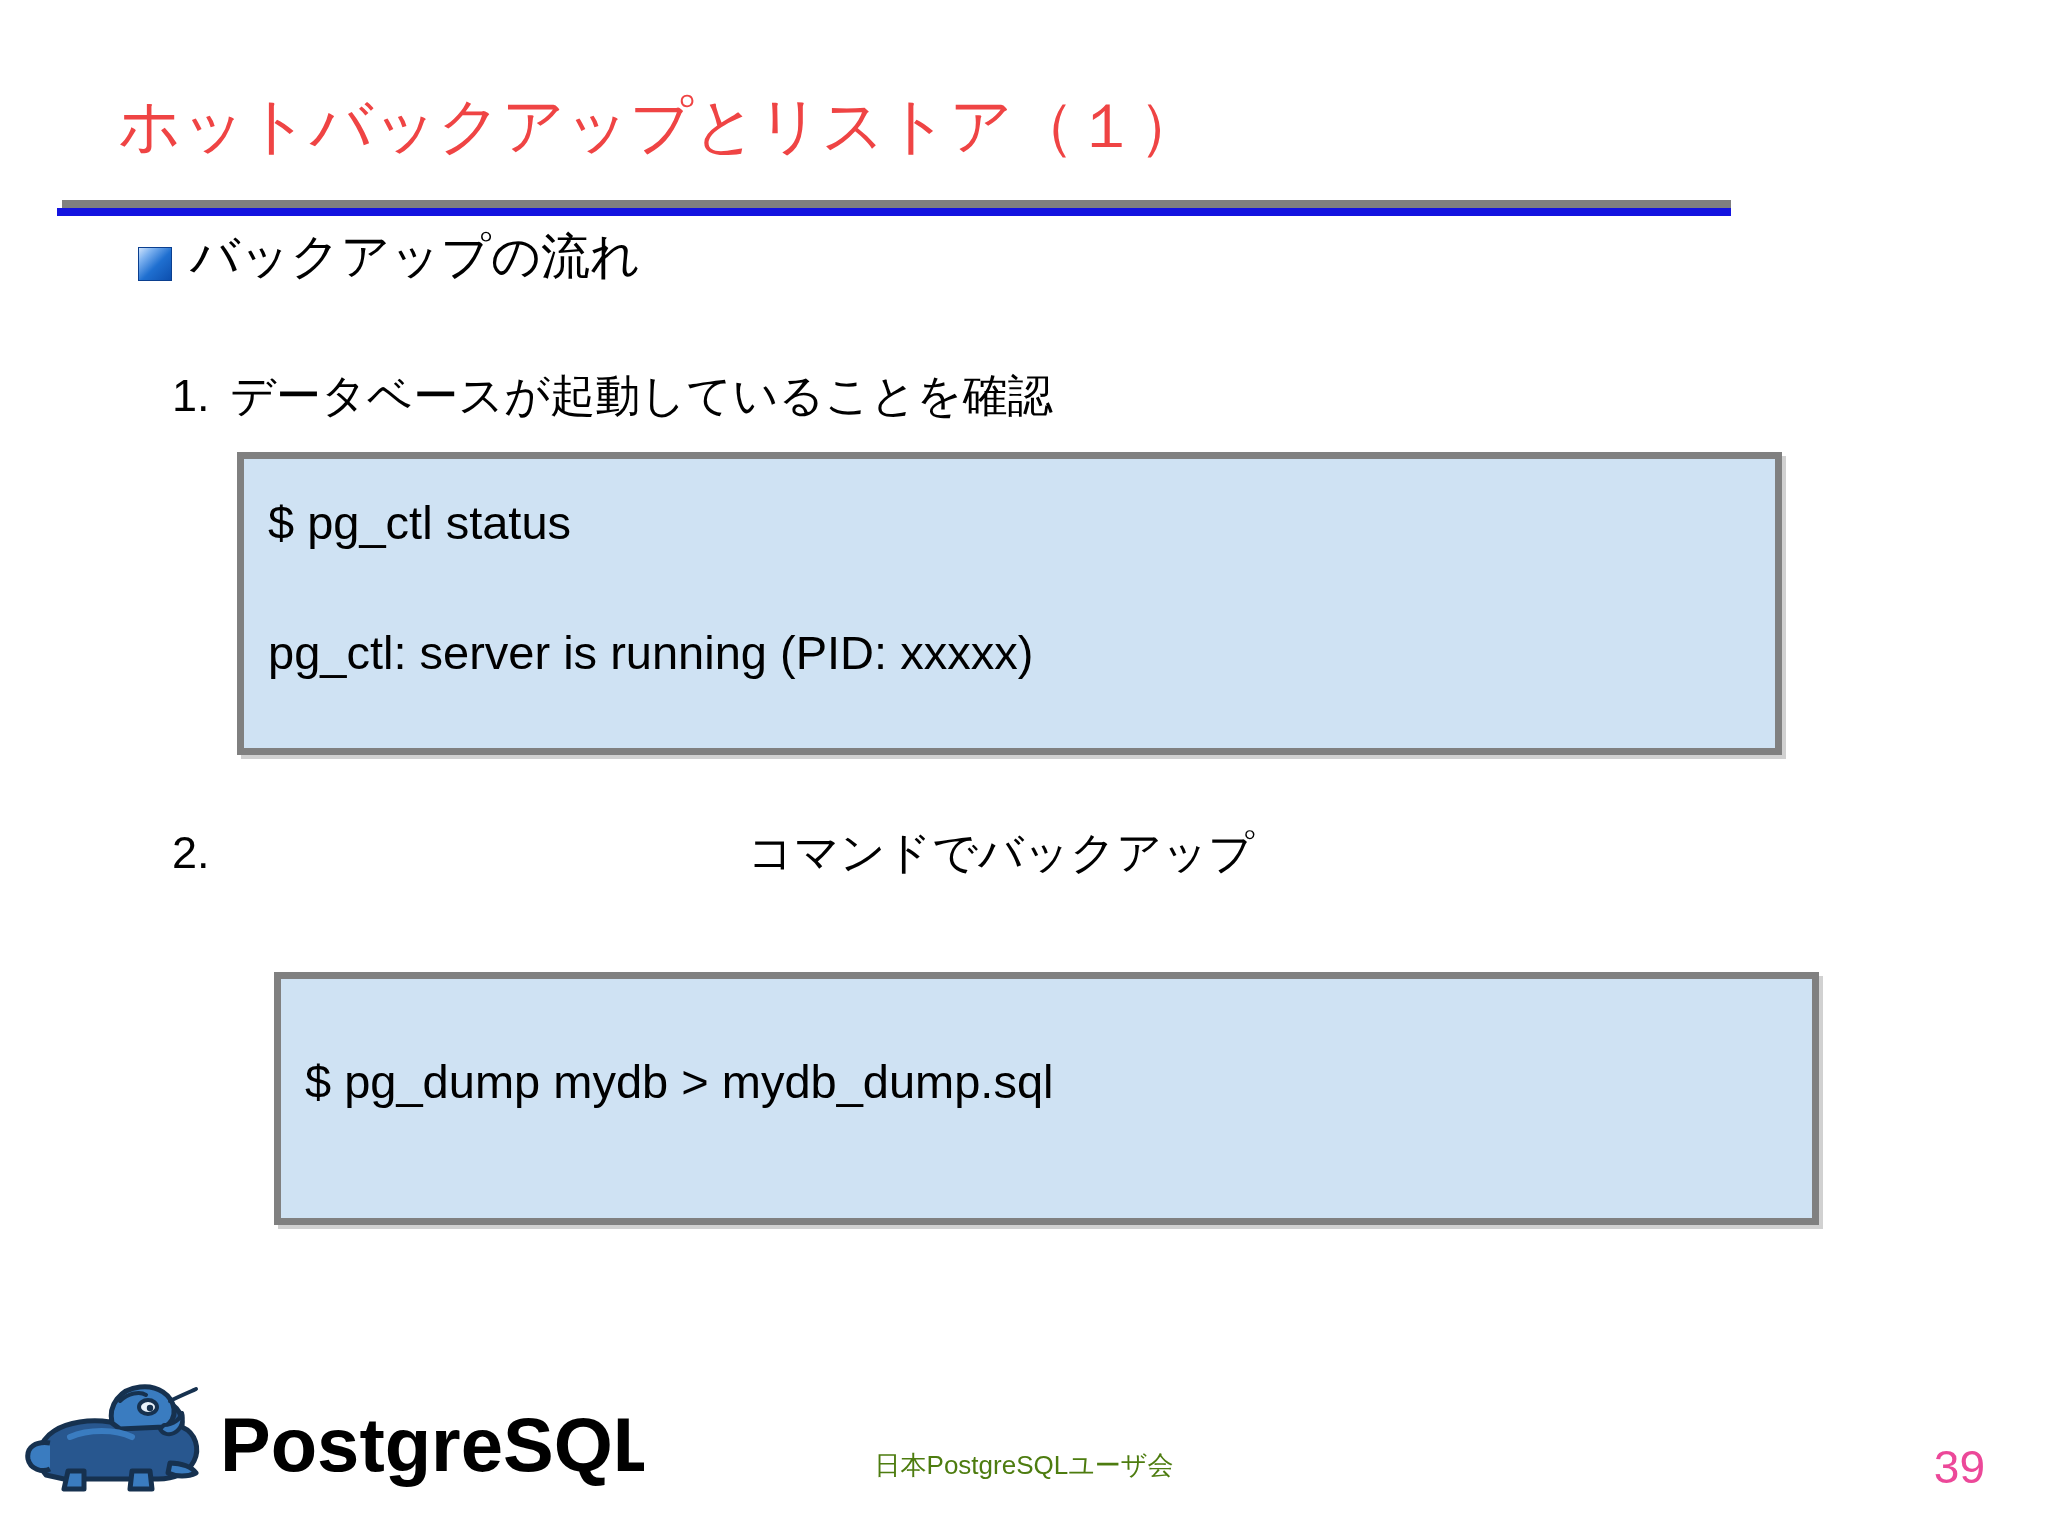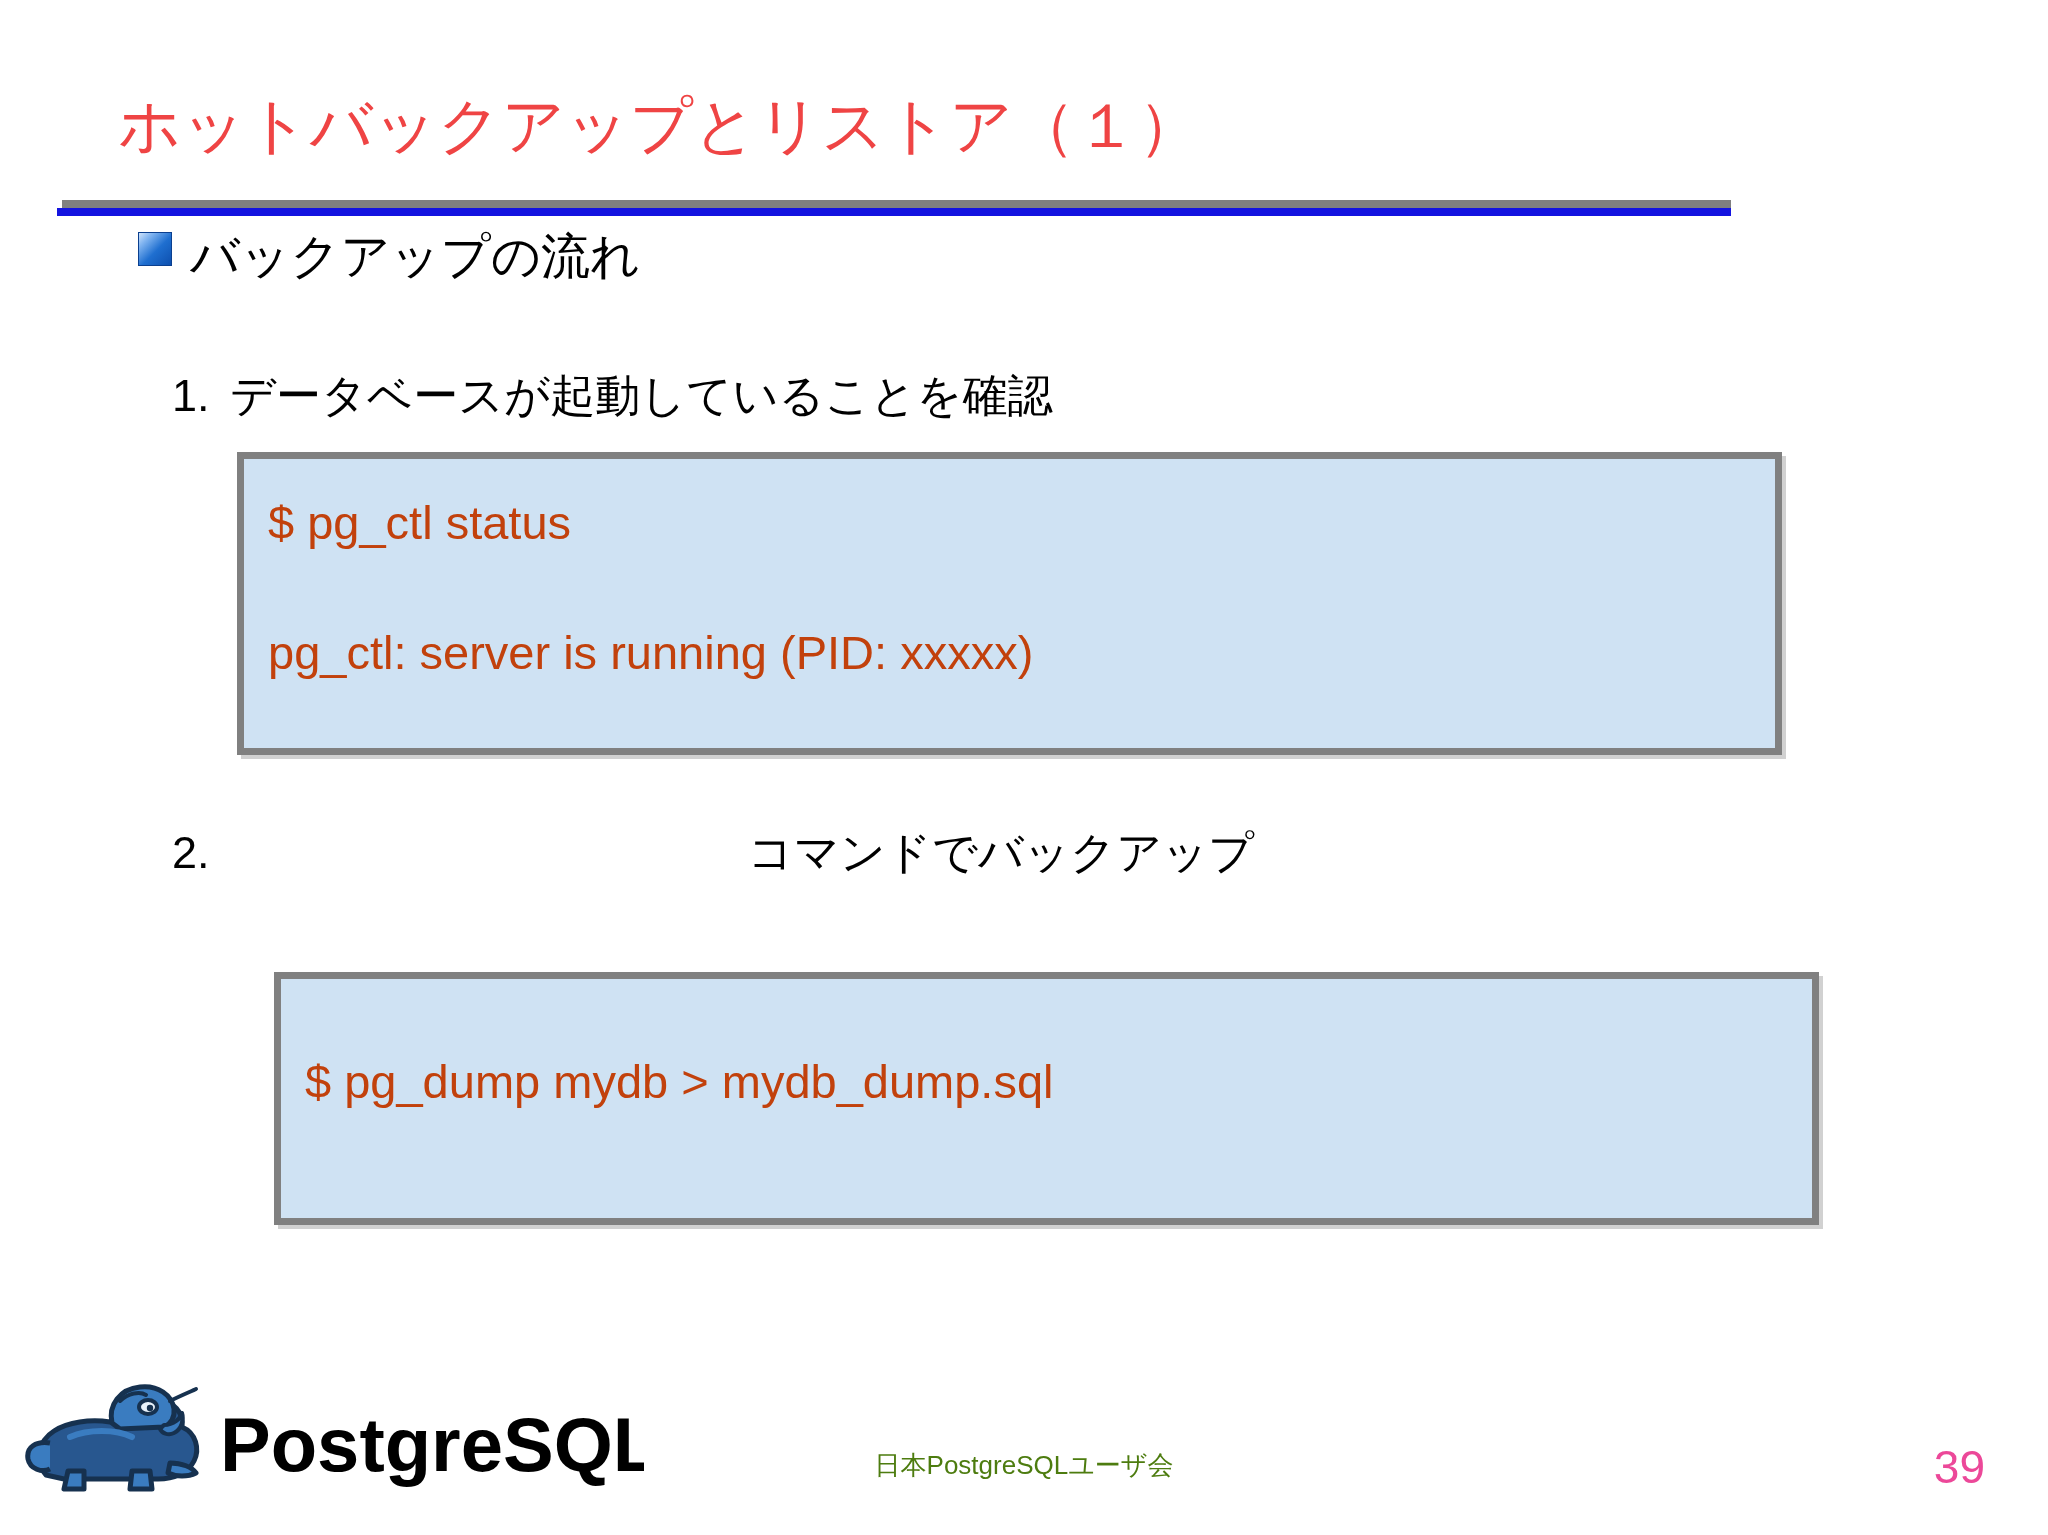--- a/index.html
+++ b/index.html
@@ -53,21 +53,21 @@
     height: 8px;
     background: #1414e0;
   }
 
   
   .bullet-row {
     position: absolute;
     left: 138px;
     top: 232px;
     display: flex;
-    align-items: flex-start;
+    align-items: flex-end;
   }
   .bullet-icon {
     width: 34px;
     height: 34px;
     margin-right: 18px;
     flex: 0 0 auto;
     background: linear-gradient(135deg, #cfe3fb 0%, #7fb3f0 22%, #1f6fd0 55%, #0d4fae 100%);
     border: 1px solid #0b3f8f;
     box-sizing: border-box;
   }
@@ -106,21 +106,21 @@
     position: absolute;
     background: #cfe2f3;
     border: 7px solid #808080;
     box-sizing: border-box;
     box-shadow: 4px 4px 0 rgba(0,0,0,0.18);
   }
   .code-box .code-line {
     font-size: 47px;
     line-height: 1.2;
     white-space: pre;
-    color: #c2410c;
+    color: #000000;
   }
 
   #code-box-1 {
     left: 237px;
     top: 452px;
     width: 1545px;
     height: 303px;
     padding: 36px 0 0 24px;
   }
   #code-box-1 .code-line.first { margin-bottom: 74px; }

